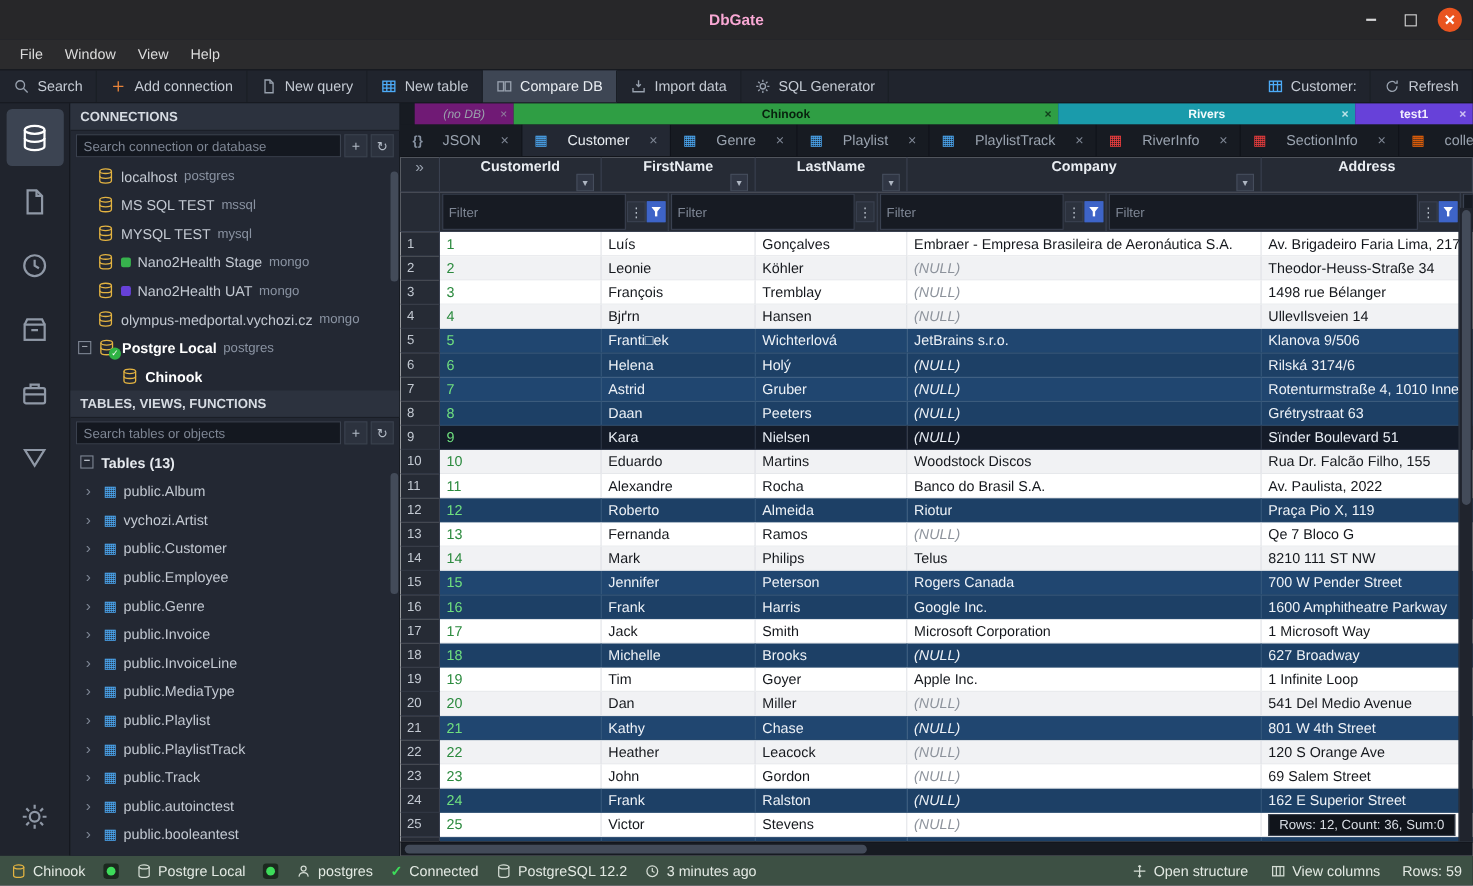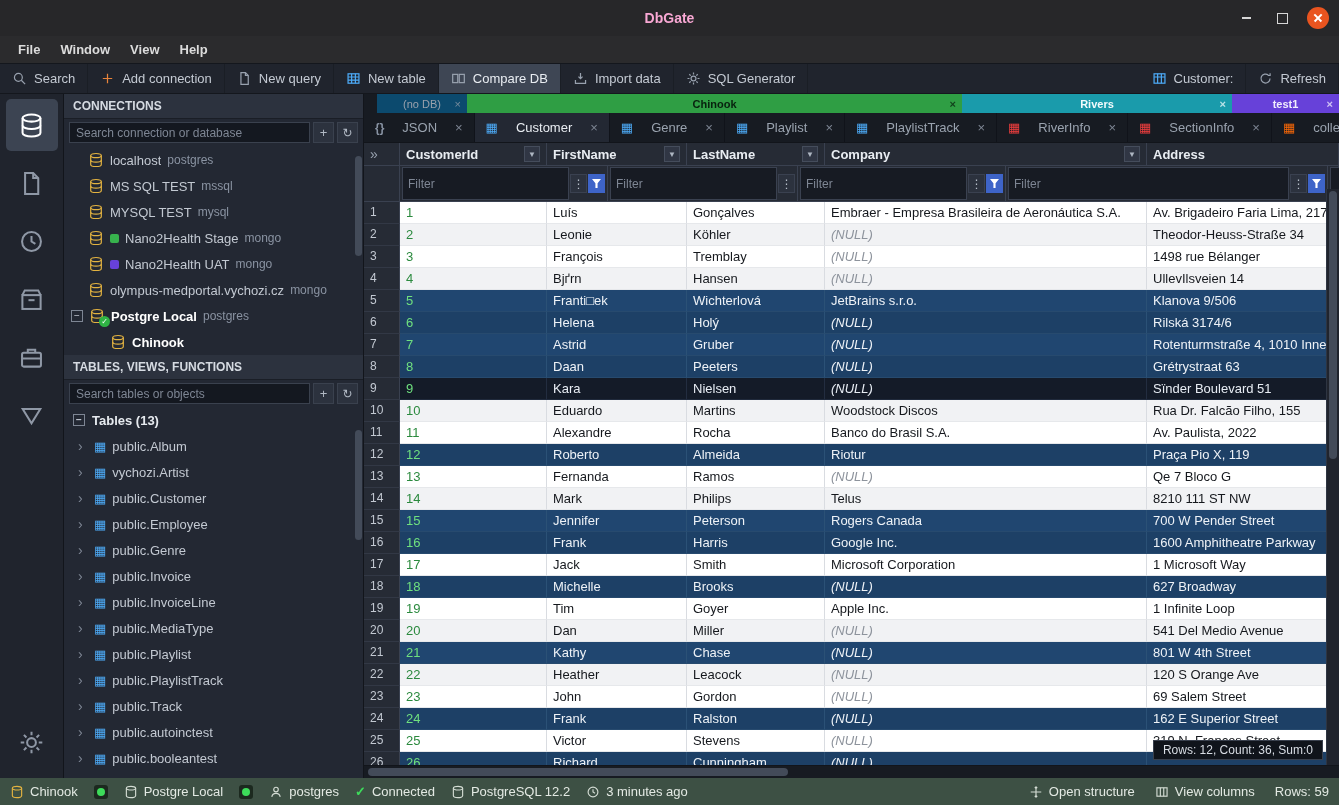--- a/index.html
+++ b/index.html
@@ -13,21 +13,21 @@
   .wc { width:22px; height:22px; border-radius:50%; display:flex; align-items:center; justify-content:center; cursor:pointer; color:#d6d6d6; font-size:13px; }
   .wc.min::after { content:""; width:9px; height:1.5px; background:#d6d6d6; }
   .wc.max::after { content:""; width:9px; height:9px; border:1.5px solid #d6d6d6; }
   .wc.close { background:#e9541f; }
   .wc.close::before, .wc.close::after { content:""; position:absolute; width:10px; height:1.6px; background:#fff; }
   .wc.close { position:relative; }
   .wc.close::before { transform:rotate(45deg); } .wc.close::after { transform:rotate(-45deg); }
 
   
   .menubar { flex:0 0 27px; background:#2b2b2d; display:flex; align-items:center; padding-left:8px; }
-  .menu-item { padding:3px 10px; font-size:13px; color:#dcdcdc; cursor:default;font-weight:bold; }
+  .menu-item { padding:3px 10px; font-size:13px; color:#dcdcdc; cursor:default; }
 
   
   .toolbar { flex:0 0 31px; background:#20242d; border-top:1px solid #14171d; border-bottom:1px solid #14171d; display:flex; align-items:stretch; }
   .tb { display:flex; align-items:center; gap:7px; padding:0 12px; font-size:13px; color:#c4cad3; border-right:1px solid #1a1e25; cursor:pointer; white-space:nowrap; }
   .tb.active { background:#3e4654; color:#e9edf2; }
   .tb svg { width:15px; height:15px; stroke:#98a1ae; stroke-width:1.3; fill:none; }
   .tb svg.orange { stroke:#e8833a; } .tb svg.blue { stroke:#4dabf7; }
   .tb-right { margin-left:auto; display:flex; }
 
   
@@ -78,41 +78,41 @@
   .lp-thumb { position:absolute; right:1px; width:7px; background:#434b59; border-radius:4px; }
 
   
   .main { flex:1; display:flex; flex-direction:column; min-width:0; background:#171b22; }
 
   .dbtabs { flex:0 0 19px; display:flex; font-size:11px; align-items:stretch; }
   .dbtab { position:relative; display:flex; align-items:center; justify-content:center; cursor:pointer; }
   .dbtab .x { position:absolute; right:6px; color:inherit; opacity:.75; font-size:11px; cursor:pointer; }
   .dbtab .x::after { content:"×"; }
   .dbtab.spacer { flex:0 0 13px; background:#171b22; }
-  .dbtab.nodb { flex:0 0 90px; background:#0c4a6e; color:#9aa1ac; }
+  .dbtab.nodb { flex:0 0 90px; background:#701a75; color:#9aa1ac;font-style:italic; }
   .dbtab.chinook { flex:0 0 495px; background:#2f9e44; color:#08210e; font-weight:bold; }
   .dbtab.rivers { flex:0 0 270px; background:#1a9bab; color:#f2fbfc; font-weight:bold; }
   .dbtab.test1 { flex:1; background:#6741d9; color:#f1edfd; font-weight:bold; }
 
   .doctabs { flex:0 0 30px; background:#171b22; border-bottom:1px solid #12151b; display:flex; align-items:stretch; overflow:hidden; }
   .dtab { display:flex; align-items:center; gap:18px; padding:0 11px; font-size:13px; color:#9aa3af; border-right:1px solid #10131a; cursor:pointer; white-space:nowrap; }
   .dtab.active { background:#232833; color:#e9edf2; }
   .dtab.last { min-width:150px; }
   .dtab .tic { font-size:13px; } .dtab .tic::after { content:"▦"; }
   .dtab.ic-blue .tic { color:#4dabf7; } .dtab.ic-red .tic { color:#f03e3e; } .dtab.ic-orange .tic { color:#f76707; }
   .dtab .json-ic { display:none; font-weight:bold; font-size:12px; color:#8893a3; } .dtab .json-ic::after { content:"{}"; }
   .dtab.json .json-ic { display:inline; }
   .dtab .x { color:#7e8694; font-size:13px; } .dtab .x::after { content:"×"; }
 
   
   .grid { flex:1; display:flex; flex-direction:column; min-height:0; position:relative; background:#ffffff; }
   .w-rn { flex:0 0 36px; } .w-id { flex:0 0 147px; } .w-fn { flex:0 0 140px; } .w-ln { flex:0 0 138px; } .w-co { flex:0 0 322px; } .w-ad { flex:1; min-width:0; }
 
   .g-head { flex:0 0 23px; display:flex; background:#262b35; border-bottom:1px solid #3a4150; }
-  .hc { display:flex; align-items:center; padding:0 6px; font-size:13px; font-weight:bold; color:#e9edf2; border-right:1px solid #3a4150; overflow:hidden; cursor:pointer; }
+  .hc { display:flex; align-items:center; padding:0 6px; font-size:13px; font-weight:bold; color:#e9edf2; border-right:1px solid #3a4150; overflow:hidden; cursor:pointer;flex-direction:column; }
   .hc .sort { margin-left:auto; width:16px; height:16px; background:#303644; border:1px solid #454d5c; color:#aeb6c2; font-size:8px; display:flex; align-items:center; justify-content:center; cursor:pointer; }
   .hc .sort::after { content:"▼"; }
   .hc.rn { color:#98a1ae; font-weight:normal; font-size:14px; } .hc.rn::after { content:"»"; }
 
   .g-filter { flex:0 0 23px; display:flex; background:#262b35; border-bottom:1px solid #3a4150; }
   .fc { display:flex; align-items:center; border-right:1px solid #3a4150; padding:1px 2px; gap:1px; }
   .fc input { flex:1; min-width:0; height:33px; background:#171b23; border:1px solid #3a4150; color:#cfd4db; font-size:12px; padding:0 5px; font-family:inherit; }
   .fc input::placeholder { color:#7e8694; }
   .fbtn { display:none; flex:0 0 17px; height:19px; align-items:center; justify-content:center; background:#2c323e; border:1px solid #3a4150; color:#b7bfc9; font-size:12px; cursor:pointer; }
   .fc.m .fbtn.menu { display:flex; } .fbtn.menu::after { content:"⋮"; }

